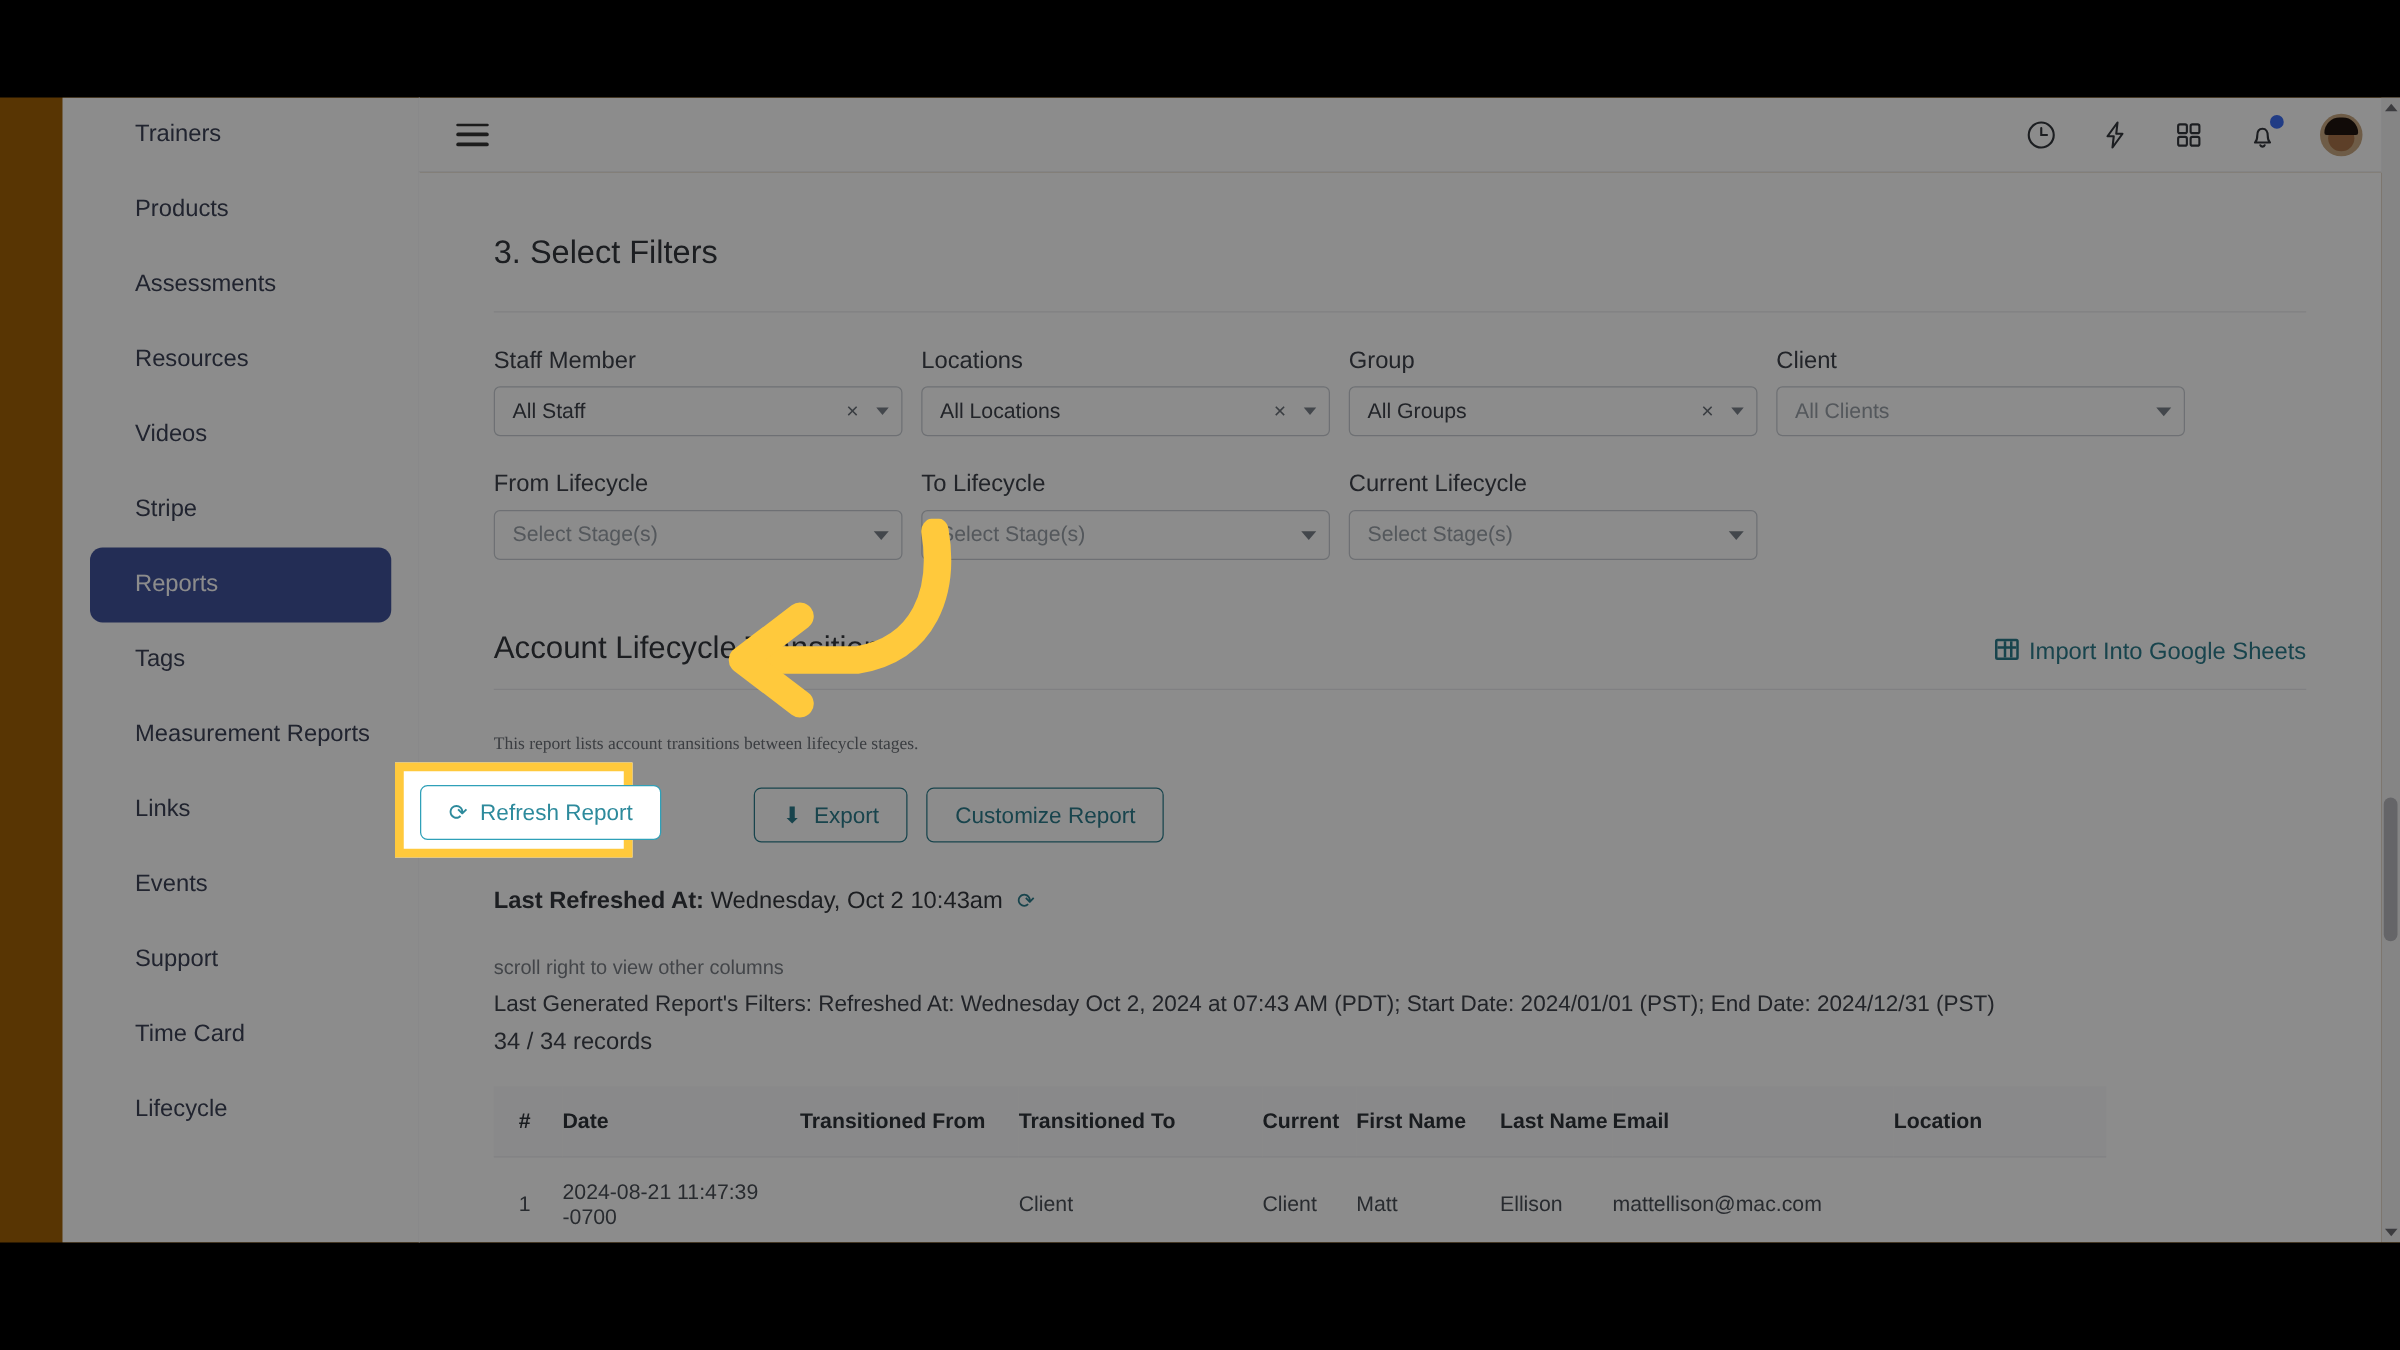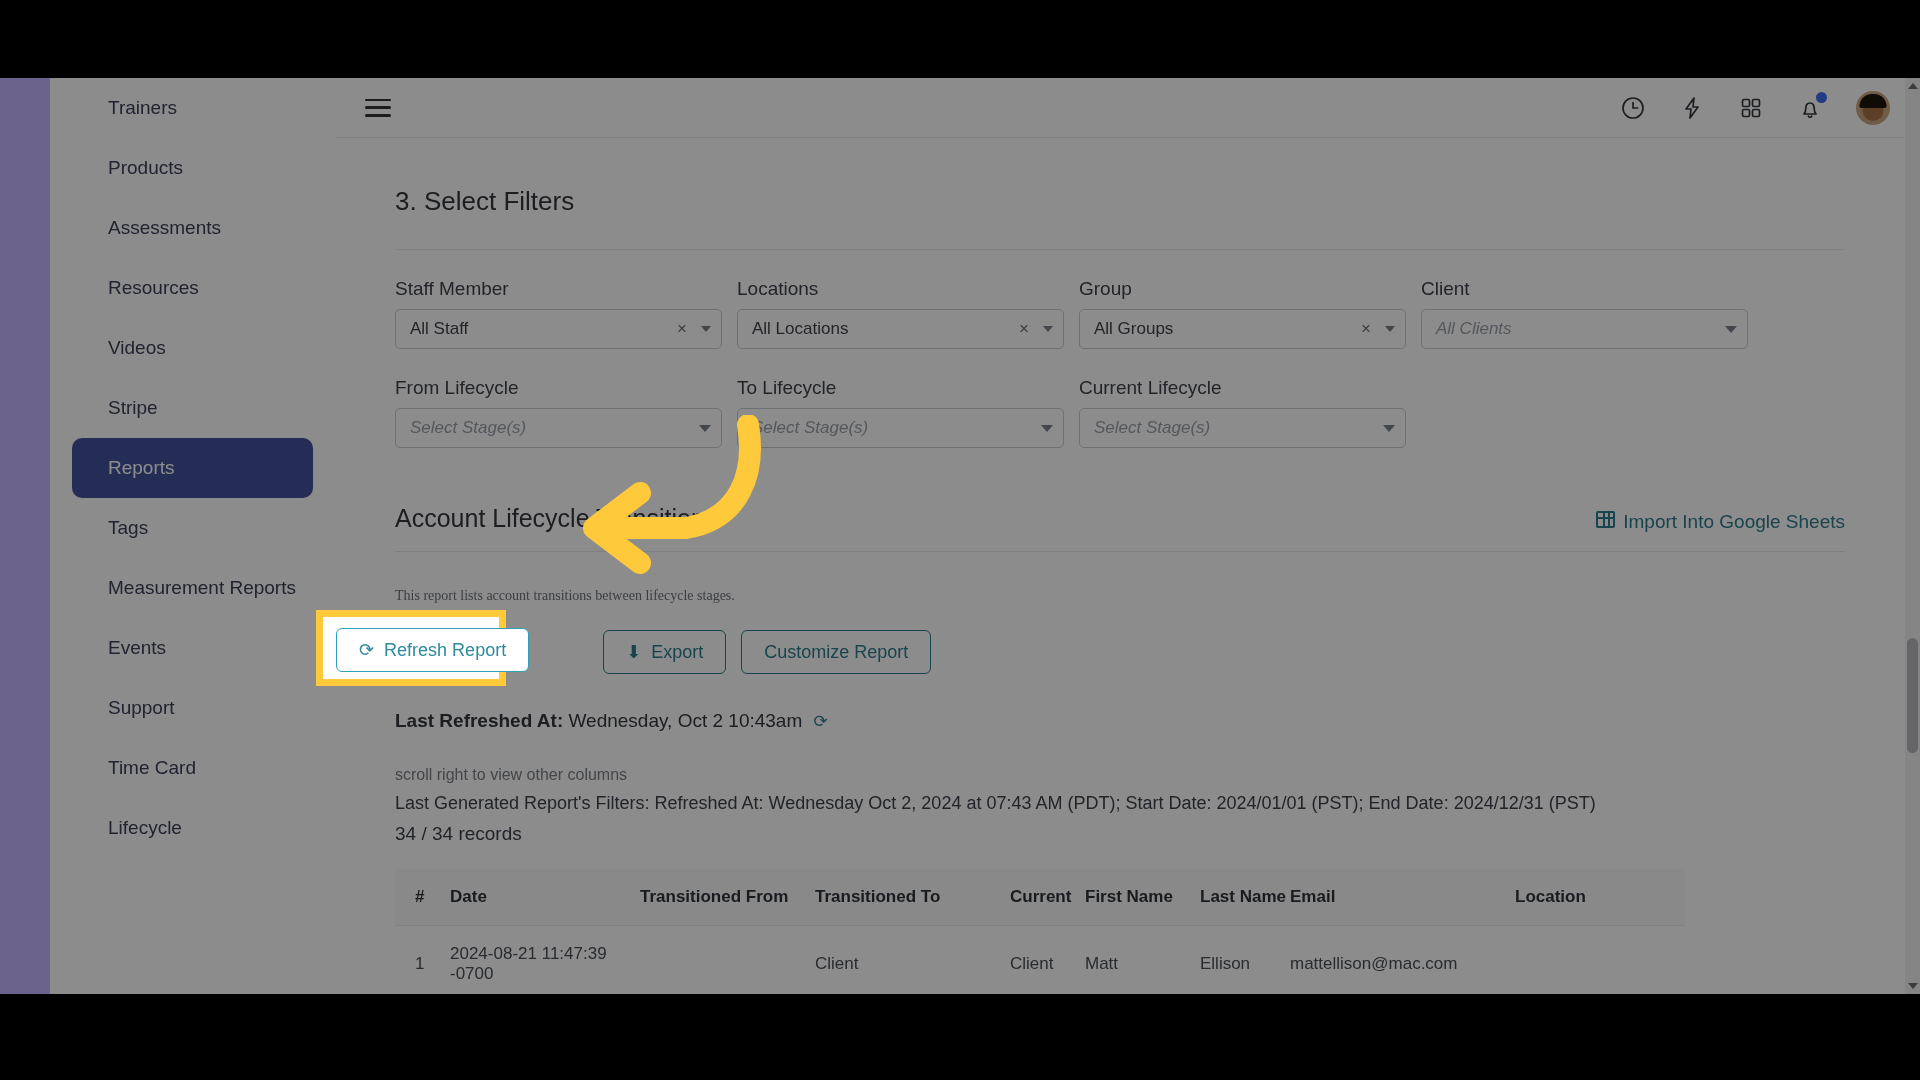--- a/index.html
+++ b/index.html
@@ -1,20 +1,20 @@
 <!DOCTYPE html>
 <html><head>
 <meta charset="utf-8">
 <style>
   html,body{margin:0;padding:0;background:#000;}
   body{width:1920px;height:1080px;overflow:hidden;font-family:"Liberation Sans",sans-serif;}
 
   
   #screen{position:relative;width:1920px;height:1080px;background:#000;}
-  #viewport{position:absolute;left:0;top:78px;width:1920px;height:916px;background:#c4b5fd;overflow:hidden;}
+  #viewport{position:absolute;left:0;top:78px;width:1920px;height:916px;background:#a16207;overflow:hidden;}
 
   
   #dim{position:absolute;left:0;top:0;width:1920px;height:1080px;background:rgba(0,0,0,0.45);pointer-events:none;z-index:50;}
 
   
   #sidebar{position:absolute;left:50px;top:0;width:285px;height:916px;background:#fff;border-right:1px solid #e6e6ea;}
   .nav-item{height:60px;display:flex;align-items:center;padding-left:36px;font-size:19px;color:#3c4257;border-radius:10px;margin:0 22px;box-sizing:border-box;}
   .nav-item.active{background:#41539b;color:#ffffff;text-align:right;}
 
   
@@ -34,21 +34,21 @@
   #content{position:absolute;left:335px;top:60px;width:1570px;height:856px;background:#fff;overflow:hidden;}
   .inner{padding:0 60px;}
   h2.section{font-size:26px;font-weight:400;color:#34373d;margin:48px 0 0 0;}
   .rule{height:1px;background:#e9e9ed;margin:32px 0 0 0;}
 
   .filters-row{display:flex;gap:15px;margin-top:28px;}
   .fgroup{width:327px;}
   .flabel{font-size:19px;color:#3f434b;margin-bottom:9px;}
   .fctl{height:40px;border:1px solid #c9cdd3;border-radius:5px;display:flex;align-items:center;padding:0 10px 0 14px;box-sizing:border-box;background:#fff;}
   .fval{flex:1;font-size:17px;color:#3f434b;}
-  .fval.ph{color:#9aa0a8;font-style:italic;}
+  .fval.ph{color:#9aa0a8;}
   .fclear{font-size:17px;color:#6b7179;margin-right:14px;}
   .fcaret{width:0;height:0;border-left:5px solid transparent;border-right:5px solid transparent;border-top:6px solid #7b818a;}
   .fcaret.big{border-left-width:6px;border-right-width:6px;border-top-width:7px;}
 
   .report-head{display:flex;align-items:flex-end;justify-content:space-between;margin-top:56px;}
   h3.report-title{font-size:25px;font-weight:400;color:#34373d;margin:0;}
   .gsheets{display:flex;align-items:flex-start;gap:8px;color:#2d7d8c;font-size:19px;}
   .gsheets .gicon{width:19px;height:17px;border:2px solid #2d7d8c;border-radius:2px;position:relative;box-sizing:border-box;}
   .gsheets .gicon:before{content:"";position:absolute;left:0;right:0;top:4px;height:2px;background:#2d7d8c;}
   .gsheets .gicon:after{content:"";position:absolute;top:0;bottom:0;left:5px;width:2px;background:#2d7d8c;box-shadow:5px 0 0 0 #2d7d8c;}
@@ -115,20 +115,23 @@
             <span>Stripe</span>
           </div>
           <div class="nav-item active">
             <span>Reports</span>
           </div>
           <div class="nav-item">
             <span>Tags</span>
           </div>
           <div class="nav-item">
             <span>Measurement Reports</span>
+          </div>
+          <div class="nav-item">
+            <span>Links</span>
           </div>
           <div class="nav-item">
             <span>Events</span>
           </div>
           <div class="nav-item">
             <span>Support</span>
           </div>
           <div class="nav-item">
             <span>Time Card</span>
           </div>

